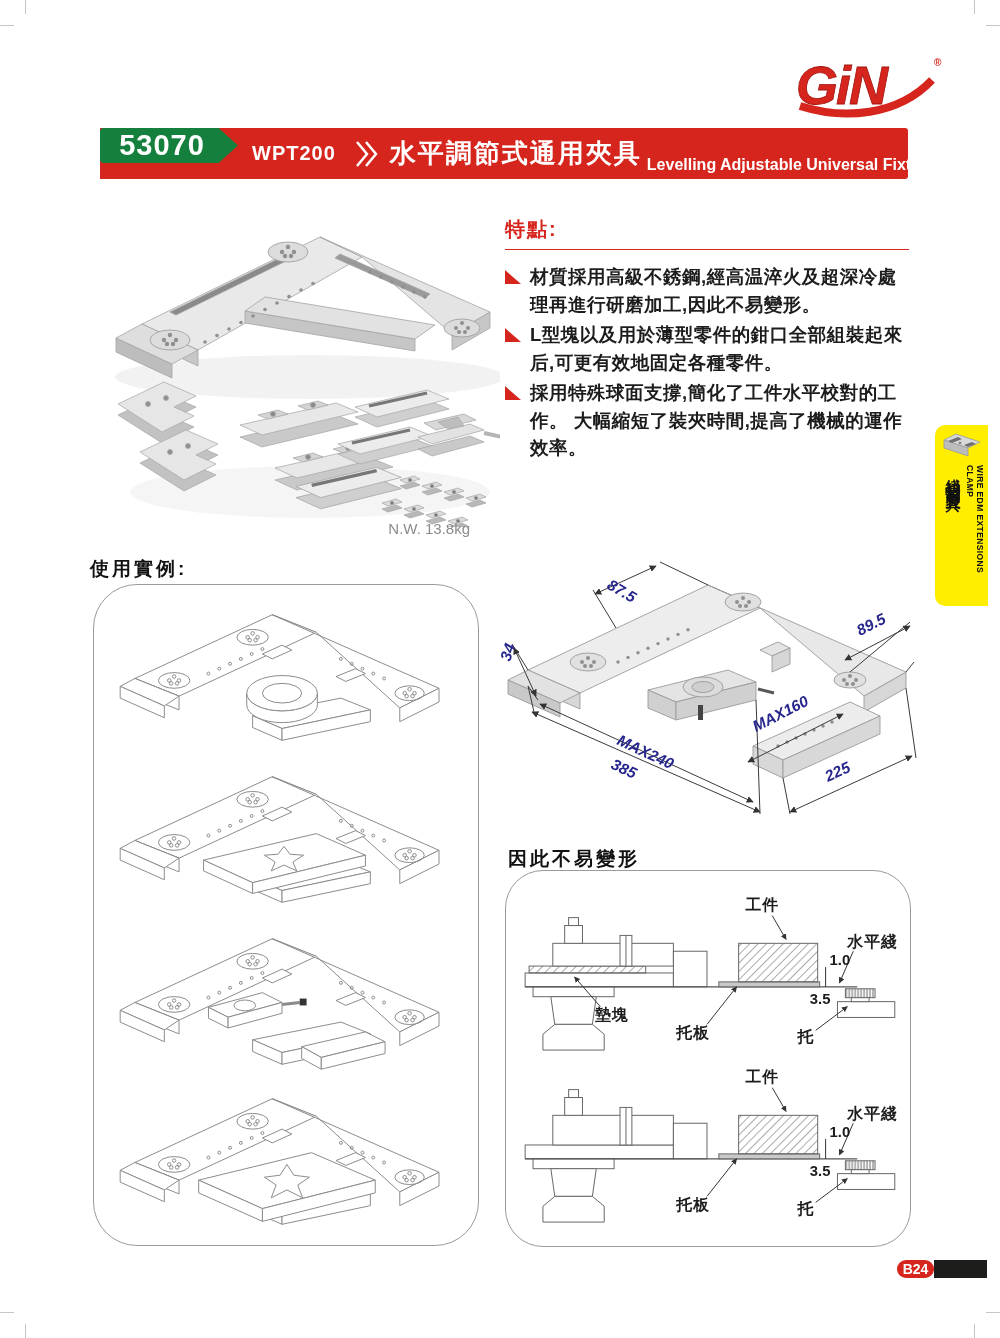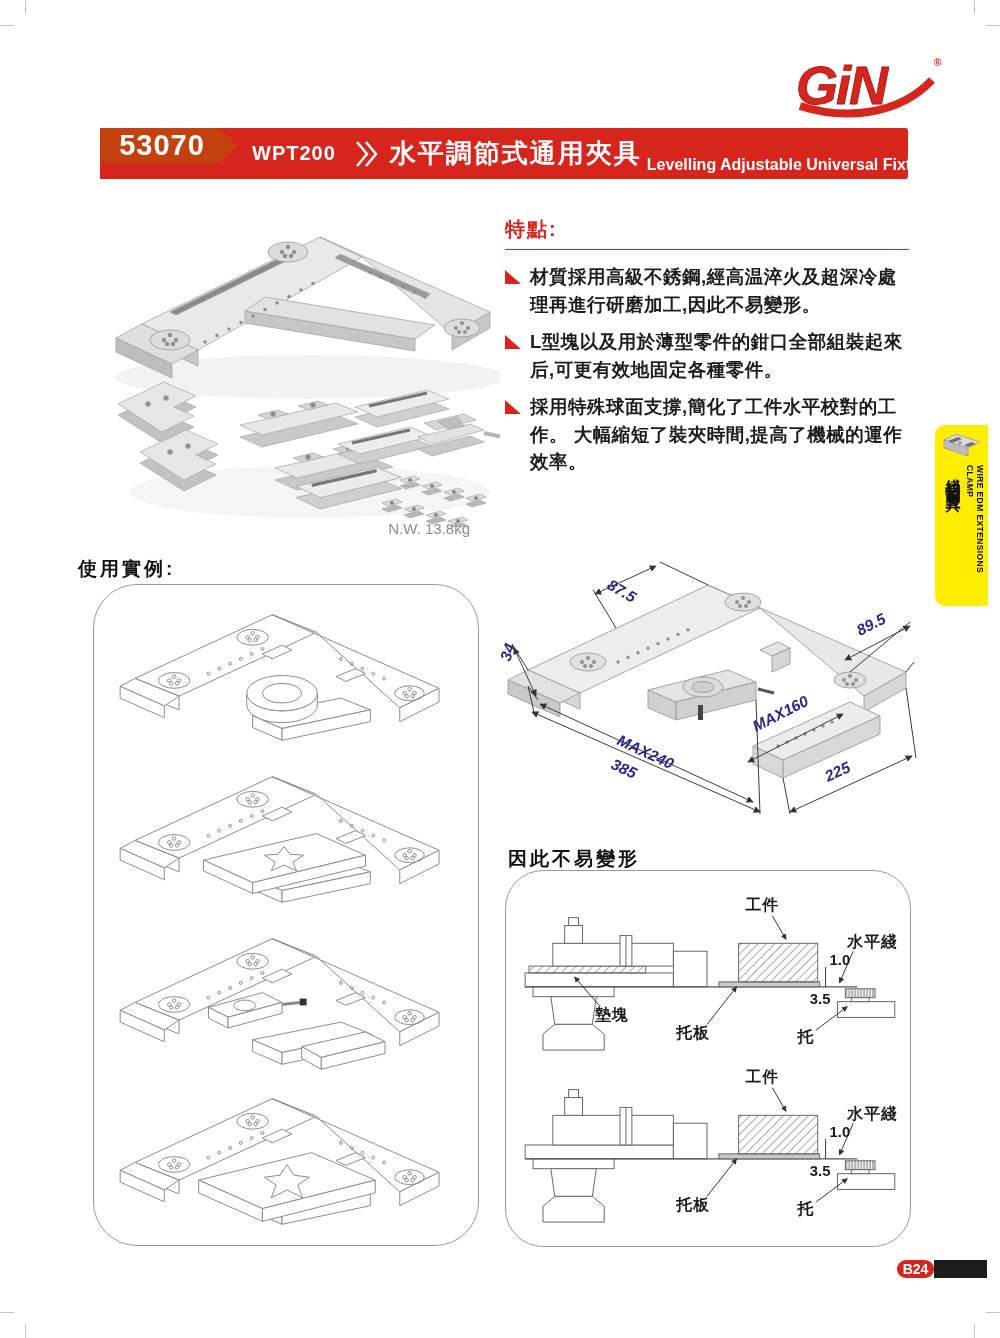--- a/index.html
+++ b/index.html
@@ -12,34 +12,34 @@
   
   .logo{position:absolute;left:786px;top:50px;width:164px;height:74px;}
   
   .hbar{
     position:absolute;left:100px;top:128px;width:808px;height:51px;
     background:#d6251d;border-radius:0 3px 3px 0;
     display:flex;align-items:center;color:#fff;
   }
   .hblack{
     position:absolute;left:100px;top:128px;width:138px;height:35px;
-    background:#c2410c;z-index:2;border-radius:4px 0 0 4px;
+    background:#15803d;z-index:2;border-radius:4px 0 0 4px;
     clip-path:polygon(0 0,86% 0,100% 50%,86% 100%,0 100%);
     display:flex;align-items:center;justify-content:center;
   }
   .hcode{color:#fff;font-size:29px;font-weight:800;letter-spacing:1px;padding-right:14px;}
   .hmodel{font-size:20px;font-weight:700;margin-left:152px;letter-spacing:1px;}
   .hchev{margin:0 10px 0 16px;display:flex;align-items:center;}
   .htzh{font-size:26px;font-weight:700;letter-spacing:2px;white-space:nowrap;}
   .hten{font-size:16px;font-weight:700;align-self:flex-end;padding-bottom:5px;margin-left:5px;white-space:nowrap;margin-top:30px;}
   
   .features{position:absolute;left:505px;top:216px;width:410px;}
   .f-head{color:#d6251d;font-size:20px;font-weight:800;letter-spacing:2px;}
   .f-rule{border:none;border-top:1px solid #d6251d;margin:6px 0 0 0;width:404px;}
-  .f-list{margin-top:13px;display:flex;flex-direction:column;gap:10px;}
+  .f-list{margin-top:13px;display:flex;flex-direction:column;gap:3px;}
   .f-item{display:flex;gap:9px;}
   .f-mark{flex:none;width:16px;height:14px;background:#d6251d;margin-top:7px;
           clip-path:polygon(0 0,100% 100%,0 100%);}
   .f-text{font-size:18.5px;font-weight:700;line-height:27.5px;color:#1c1c1c;letter-spacing:0.5px;}
   
   .nw{position:absolute;left:320px;top:520px;width:150px;text-align:right;
       color:#8c8c8c;font-size:15px;font-weight:400;}
   .sec-head{position:absolute;font-size:19px;font-weight:800;color:#111;letter-spacing:3px;}
   
   .rbox{position:absolute;border:1px solid #9a9a9a;background:#fff;}
@@ -266,21 +266,21 @@
         <span class="f-mark"></span>
         <span class="f-text">L型塊以及用於薄型零件的鉗口全部組裝起來后,可更有效地固定各種零件。</span>
       </div>
       <div class="f-item">
         <span class="f-mark"></span>
         <span class="f-text">採用特殊球面支撐,簡化了工件水平校對的工作。 大幅縮短了裝夾時間,提高了機械的運作效率。</span>
       </div>
     </div>
   </div>
 
-  <div class="sec-head" style="left:78px;top:556px;">使用實例:</div>
+  <div class="sec-head" style="left:90px;top:556px;">使用實例:</div>
   <div class="rbox box-usage"></div>
 
   <svg width="0" height="0" style="position:absolute" aria-hidden="true">
     <defs>
       <g id="uframe" stroke="#8a8a8a" stroke-width="1" fill="#ffffff">
         <path d="M20,80 L160,15 L205,33 L65,98 Z"></path>
         <path d="M160,15 L330,90 L290,110 L205,33 Z"></path>
         <path d="M20,80 L65,98 L65,112 L20,94 Z" fill="#fff"></path>
         <path d="M290,110 L330,90 L330,104 L290,124 Z" fill="#fff"></path>
         <path d="M20,80 L5,88 L50,108 L65,98 Z"></path>

